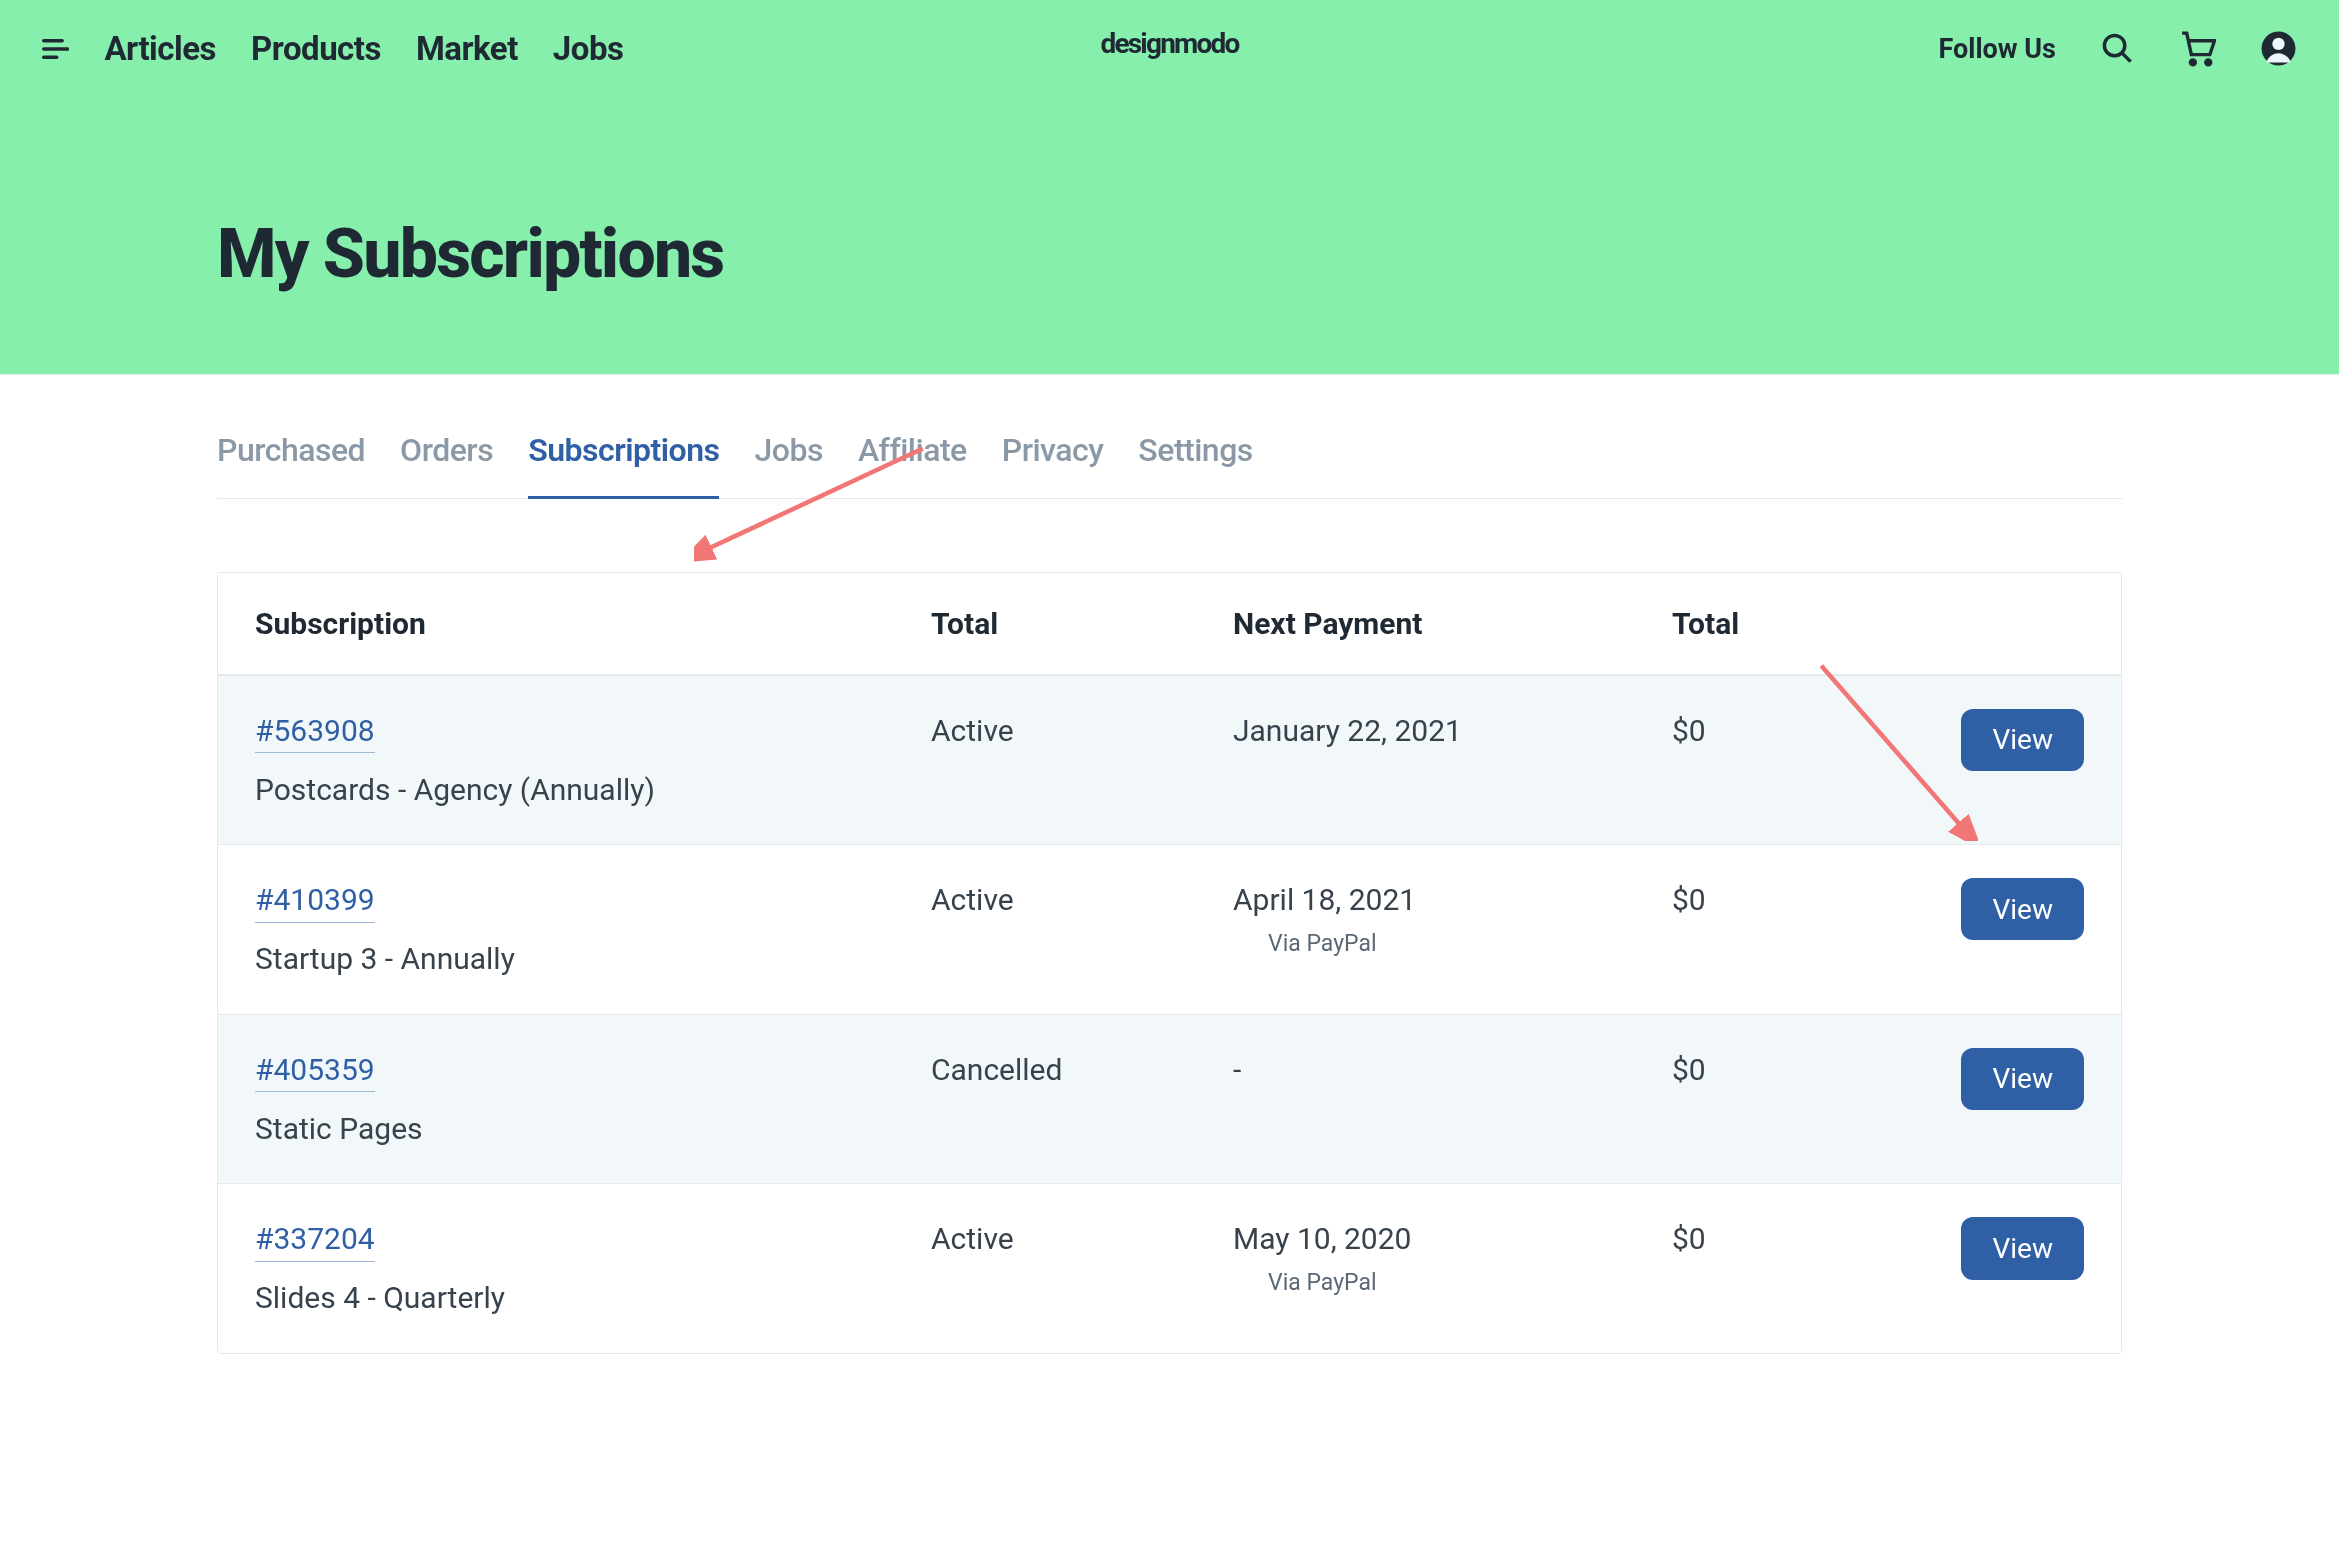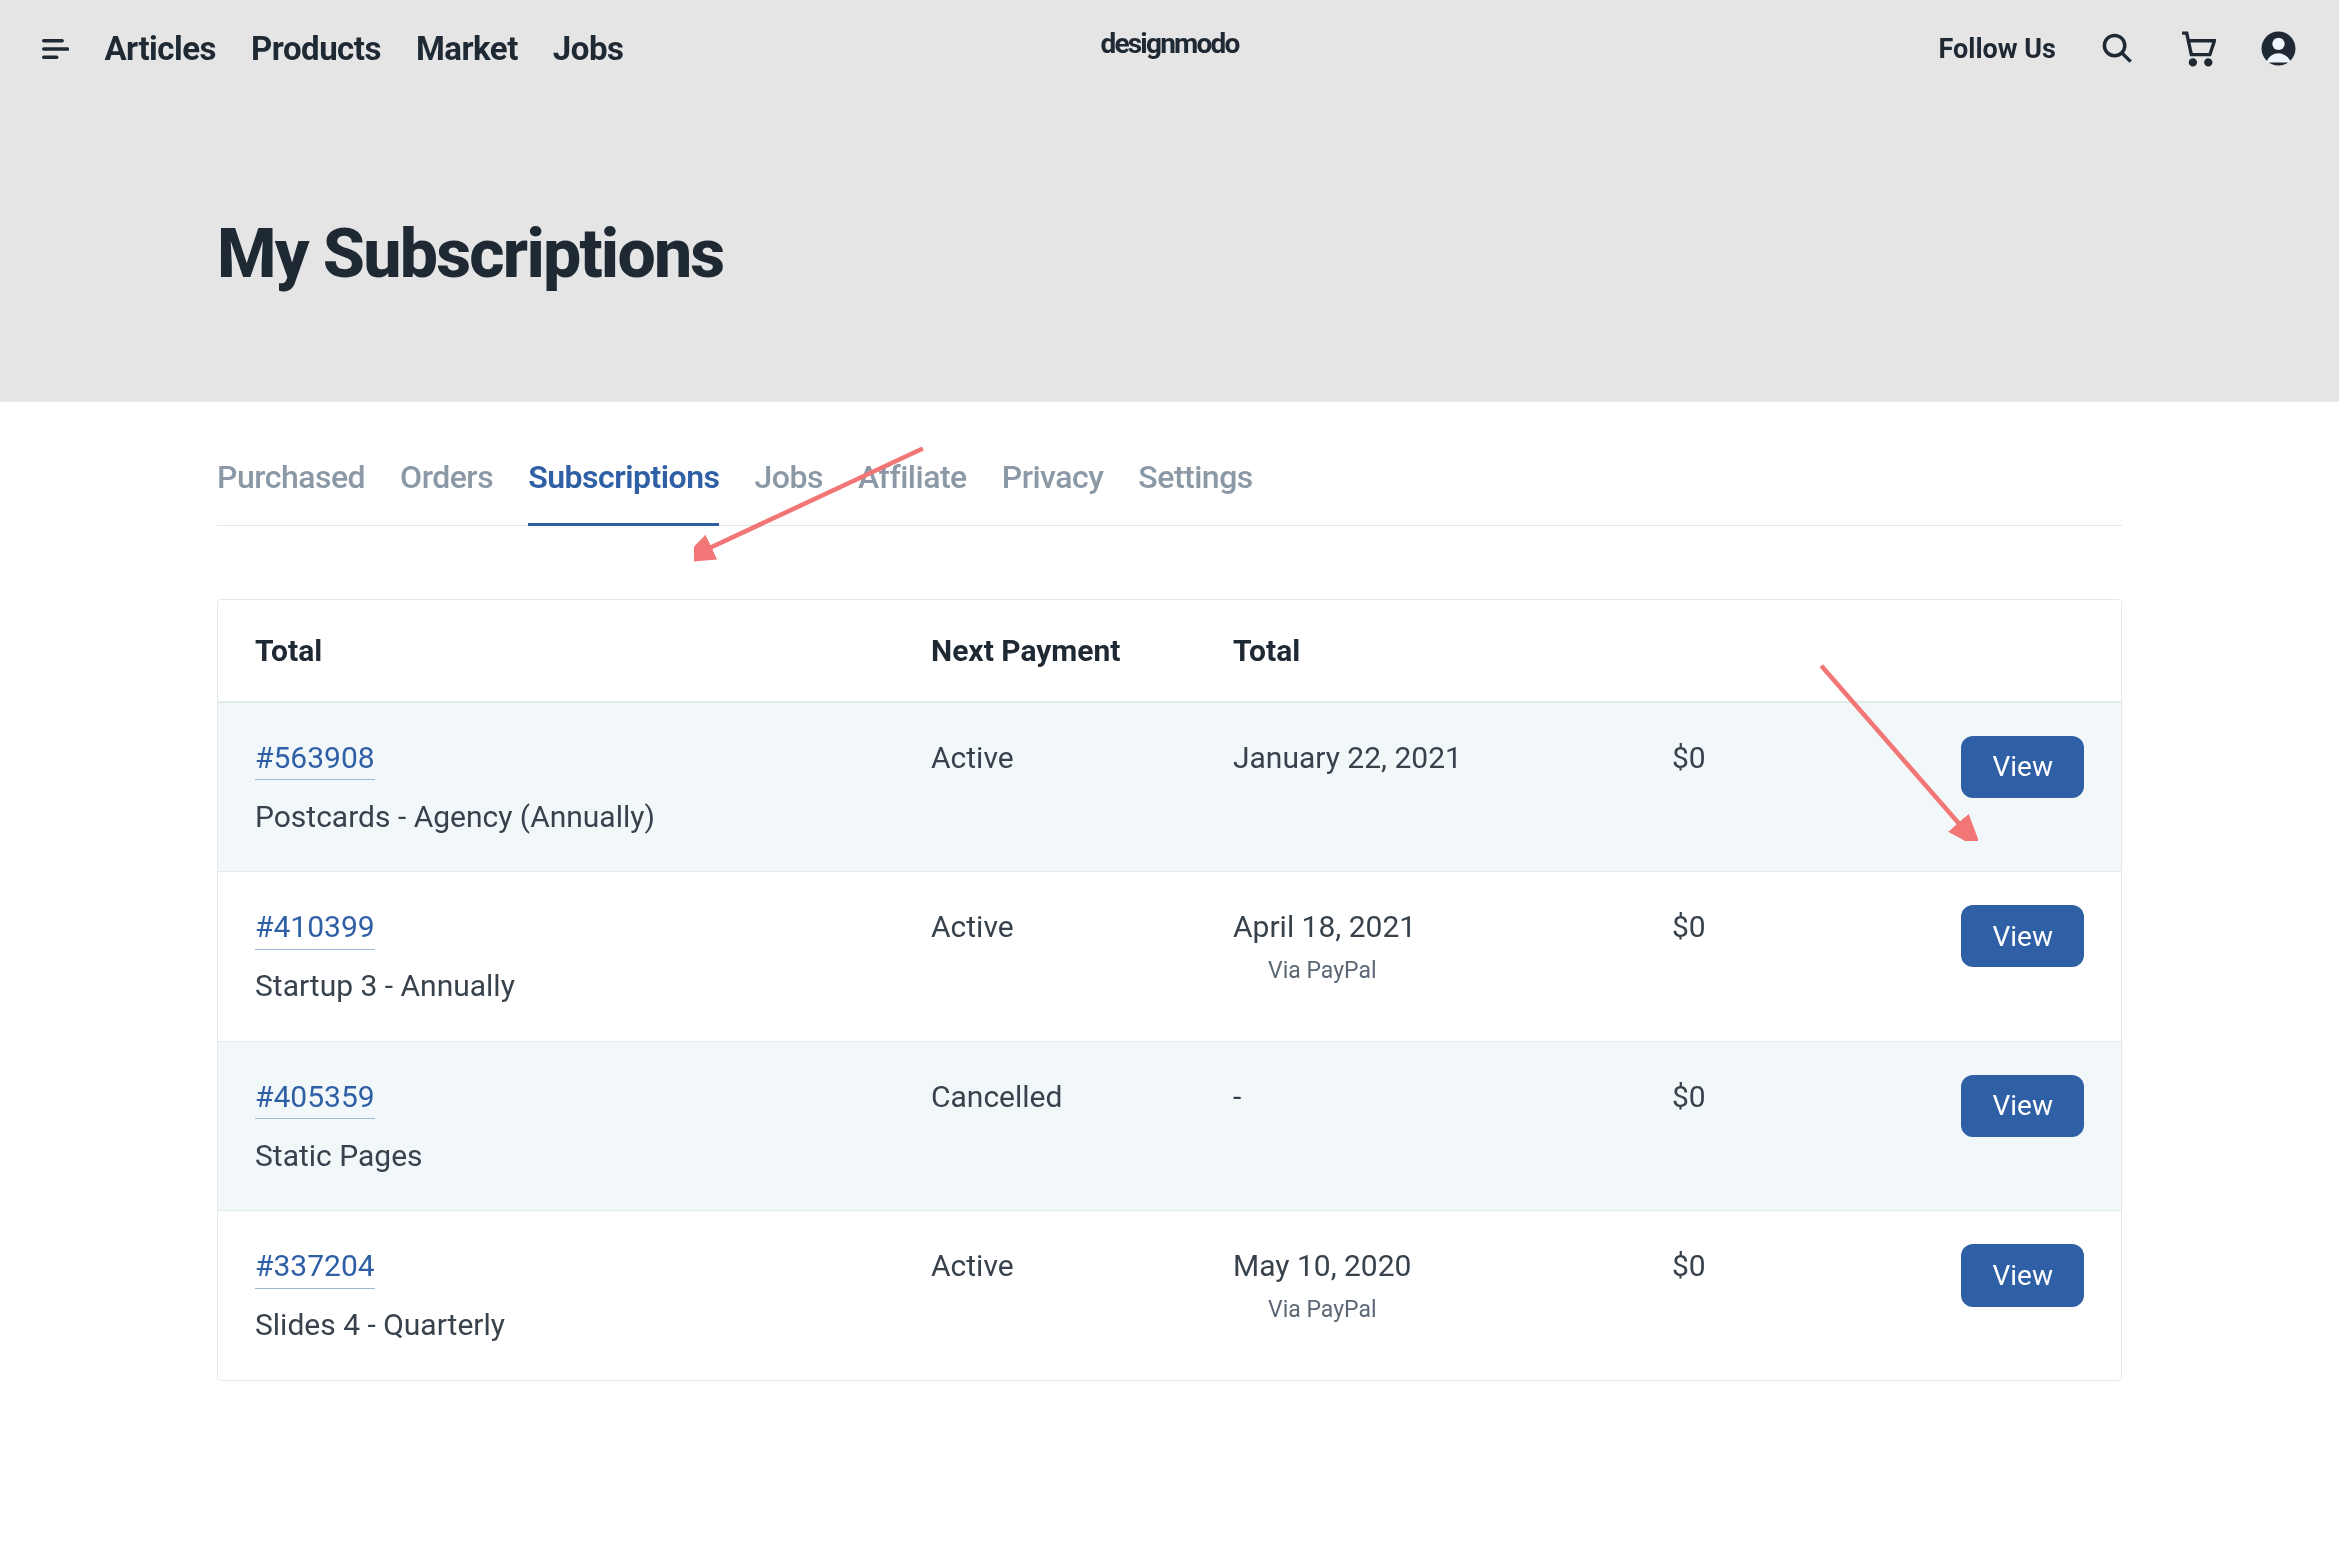--- a/index.html
+++ b/index.html
@@ -7,22 +7,22 @@
     width: 2339px;
     height: 1568px;
     font-family: -apple-system, BlinkMacSystemFont, "Segoe UI", Roboto, Helvetica, Arial, sans-serif;
     background: #ffffff;
     color: #1f2933;
     overflow: hidden;
   }
 
   
   .top-band {
-    background: #e5e5e5;
-    padding-bottom: 107px;
+    background: #86efac;
+    padding-bottom: 80px;
     border-bottom: 0.9px solid #e3eaec;
   }
   .topbar {
     display: flex;
     align-items: center;
     padding: 29px 42px 0 42px;
   }
   .nav-left { display: flex; align-items: center; gap: 35px; }
   .menu-icon { display: inline-flex; }
   .nav-link {
@@ -215,20 +215,21 @@
     <div class="tab active">Subscriptions</div>
     <div class="tab">Jobs</div>
     <div class="tab">Affiliate</div>
     <div class="tab">Privacy</div>
     <div class="tab">Settings</div>
   </div>
 
   <div class="table">
 
     <div class="row header">
+      <div class="th">Subscription</div>
       <div class="th">Total</div>
       <div class="th">Next Payment</div>
       <div class="th">Total</div>
       <div></div>
     </div>
 
     <div class="row body stripe">
       <div class="td">
         <span class="sub-id">#563908</span>
         <div class="sub-name">Postcards - Agency (Annually)</div>

